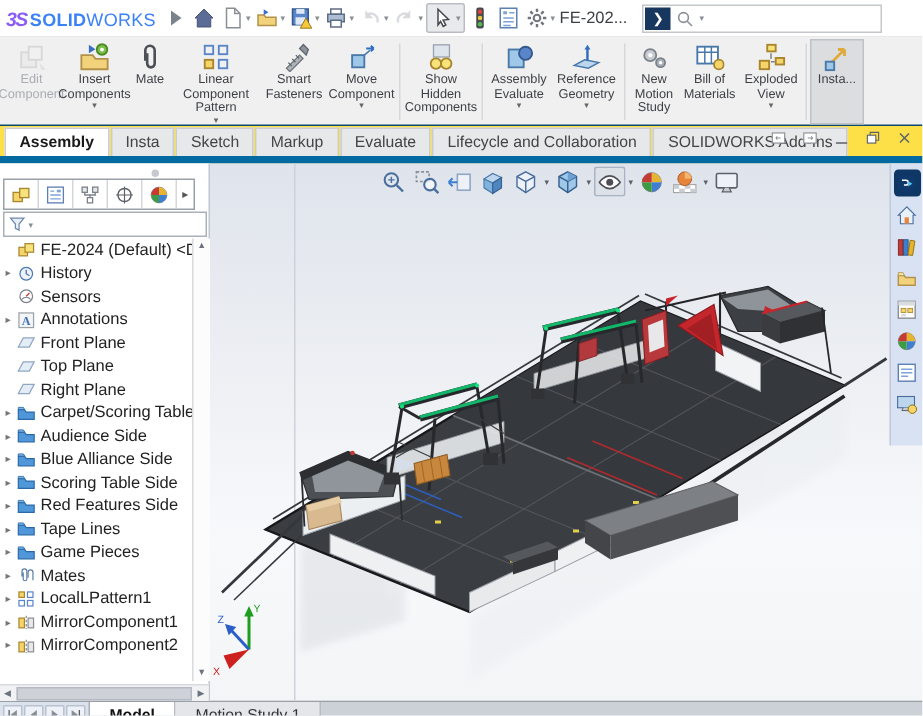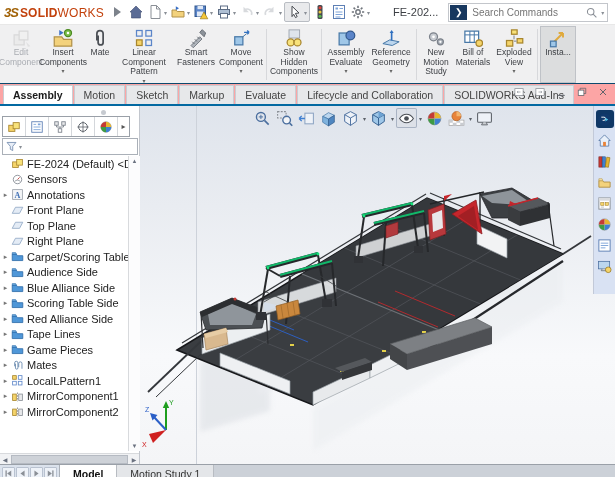--- a/index.html
+++ b/index.html
@@ -2,44 +2,44 @@
 <html><head>
 <meta charset="utf-8">
 <style>
   html,body{margin:0;padding:0}
   body{width:615px;height:477px;overflow:hidden;position:relative;
        font-family:"Liberation Sans",sans-serif;font-size:11px;color:#333;background:#fff;}
   svg{display:block}
   
   .titlebar{height:24px;background:#fff;display:flex;align-items:center;padding:0 4px;gap:2px;border-bottom:1px solid #e8e8e8}
   .logo{display:flex;align-items:baseline;gap:2px;margin-right:2px;white-space:nowrap}
-  .logo .mark{color:#a16207;font-weight:bold;font-style:italic;font-size:13px;letter-spacing:-1px}
-  .logo .word{font-size:12px;color:#c2410c;letter-spacing:.2px}
+  .logo .mark{color:#8b5cf6;font-weight:bold;font-style:italic;font-size:13px;letter-spacing:-1px}
+  .logo .word{font-size:12px;color:#3b82f6;letter-spacing:.2px}
   .logo .word b{font-weight:bold}
   .qa{display:flex;align-items:center;gap:1px}
   .qabtn{display:flex;align-items:center;padding:1px;border-radius:2px}
   .qabtn.boxed{border:1px solid #b9bdc3;background:#e9eaec;padding:1px 2px}
   .qabtn .dd{font-size:6px;color:#8a8f96;margin-left:1px}
   .qabtn.disabled svg{opacity:.55}
-  .doctitle{margin-left:20px;font-size:11px;color:#3c3f44;white-space:nowrap}
+  .doctitle{margin-left:0;font-size:11px;color:#3c3f44;white-space:nowrap}
   .search{margin-left:8px;flex:0 0 auto;width:158px;height:17px;border:1px solid #c3c6cb;background:#fff;display:flex;align-items:center}
   .search .slogo{width:17px;height:15px;background:#17375e;color:#fff;display:flex;align-items:center;justify-content:center;font-size:9px;margin:0 3px 0 1px}
   .search input{flex:1;border:none;outline:none;font-size:10px;color:#888;min-width:0;font-family:"Liberation Sans",sans-serif}
   .search .dd{font-size:6px;color:#8a8f96;margin:0 3px}
   
   .ribbon{height:57px;background:#f0f0f1;border-bottom:1px solid #0c4a6e;display:flex;align-items:stretch;padding:1px 0 0 2px;overflow:hidden}
   .rbtn{display:flex;flex-direction:column;align-items:center;padding:2px 0 0;text-align:center;
         font-size:8.5px;line-height:1.12;color:#3c3f44;flex:0 0 auto}
   .rbtn .lbl{white-space:normal}
   .rbtn .dd{font-size:6px;color:#666;margin-top:1px}
   .rbtn.disabled{color:#a9acb2}.rbtn.disabled svg{opacity:.4;filter:grayscale(1)}
   .rbtn.active{background:#dcddde;box-shadow:inset 0 0 0 1px #bfc2c7}
   .rsep{width:1px;background:#d7d8db;margin:3px 2px;flex:0 0 auto}
   
-  .tabrow{height:20px;background:#fca5a5;border-bottom:2px solid #0369a1;display:flex;align-items:flex-end;padding-left:3px;position:relative}
+  .tabrow{height:20px;background:#fde047;border-bottom:5px solid #0369a1;display:flex;align-items:flex-end;padding-left:3px;position:relative}
   .ctab{padding:3px 9px 3px;font-size:10.5px;color:#444;background:#e7e8ea;border:1px solid #c9cdd3;border-bottom:none;margin-right:1px}
   .ctab.active{background:#fff;font-weight:bold;color:#1a1a1a}
   .winctrl{position:absolute;right:6px;top:2px;display:flex;gap:9px;align-items:center}
   .winctrl span{display:flex}
   
   .main{position:relative;height:358px;background:linear-gradient(180deg,#dfe4ec 0%,#e9ecf1 28%,#f8f9fb 70%,#f4f5f7 100%)}
   .vsplitline{position:absolute;left:196px;top:0;width:1px;height:100%;background:#cdd2da}
   .viewport-svg{position:absolute;left:140px;top:0}
   
   .headsup{position:absolute;left:252px;top:2px;display:flex;align-items:center;gap:1px}
@@ -170,21 +170,20 @@
           <g stroke="#71767d" stroke-width="1.6">
             <path d="M8 1.8v2.2M8 12v2.2M1.8 8H4M12 8h2.2M3.6 3.6l1.6 1.6M10.8 10.8l1.6 1.6M12.4 3.6l-1.6 1.6M5.2 10.8l-1.6 1.6"></path>
           </g>
         </svg>
         <span class="dd">▾</span>
       </div>
     </div>
   <div class="doctitle">FE-202...</div>
   <div class="search">
     <span class="slogo">❯</span>
-    <input placeholder="Search Commands" style="">
     <span id="search-mag" style="display:flex">
         <svg width="13" height="13" viewBox="0 0 16 16">
           <circle cx="7" cy="7" r="4" fill="none" stroke="#8a8f96" stroke-width="1.3"></circle>
           <path d="m10 10 4 4" stroke="#8a8f96" stroke-width="1.3"></path>
         </svg>
       </span>
     <span class="dd">▾</span>
   </div>
 </div>
 
@@ -328,21 +327,21 @@
           <rect x="2" y="10.5" width="4.5" height="4.5" fill="#9fc7e8" stroke="#4879a8"></rect>
         </svg>
       </span>
       <div class="lbl">Insta...</div>
     </div>
   </div>
 
 <div class="tabrow">
   <div id="ctabs" style="display:flex;align-items:flex-end">
       <div class="ctab active">Assembly</div>
-      <div class="ctab">Motion</div>
+      <div class="ctab">Insta</div>
       <div class="ctab">Sketch</div>
       <div class="ctab">Markup</div>
       <div class="ctab">Evaluate</div>
       <div class="ctab">Lifecycle and Collaboration</div>
       <div class="ctab">SOLIDWORKS Add-Ins</div>
     </div>
   <div id="winctrl" class="winctrl">
       <span>
         <svg width="12" height="12" viewBox="0 0 16 16">
           <rect x="2.5" y="3.5" width="11" height="9" fill="#fff" stroke="#8a8f96"></rect>
@@ -733,20 +732,30 @@
           <span class="texp"></span>
           <span class="tico">
             <svg width="13" height="13" viewBox="0 0 16 16">
               <rect x="2" y="6" width="7" height="7" fill="#f5d46a" stroke="#a8862e"></rect>
               <rect x="7" y="3" width="7" height="7" fill="#f8e27a" stroke="#a8862e"></rect>
             </svg>
           </span>
           <span class="tlabel">FE-2024 (Default) &lt;Display S</span>
         </div>
         <div class="trow">
+          <span class="texp">▸</span>
+          <span class="tico">
+            <svg width="13" height="13" viewBox="0 0 16 16">
+              <circle cx="8" cy="8" r="5.2" fill="#eef3fa" stroke="#4878b0"></circle>
+              <path d="M8 4.8V8l2.6 1.6" fill="none" stroke="#4878b0" stroke-width="1.1"></path>
+            </svg>
+          </span>
+          <span class="tlabel">History</span>
+        </div>
+        <div class="trow">
           <span class="texp"></span>
           <span class="tico">
             <svg width="13" height="13" viewBox="0 0 16 16">
               <circle cx="8" cy="8" r="5.2" fill="#fff" stroke="#7c828b"></circle>
               <path d="M8 8l2.6-2.6" stroke="#c43a35" stroke-width="1.1"></path>
               <path d="M4.5 10.5a4.4 4.4 0 0 1 7 0" fill="none" stroke="#7c828b" stroke-width=".9"></path>
             </svg>
           </span>
           <span class="tlabel">Sensors</span>
         </div>
@@ -828,21 +837,21 @@
           <span class="tlabel">Scoring Table Side</span>
         </div>
         <div class="trow">
           <span class="texp">▸</span>
           <span class="tico">
             <svg width="13" height="13" viewBox="0 0 16 16">
               <path d="M1.5 5h5L8 7h6.5v6h-13Z" fill="#4f97d8" stroke="#2b6aa8"></path>
               <path d="M1.5 5V3.2h4.2l1 1.8Z" fill="#7db8e8" stroke="#2b6aa8" stroke-width=".7"></path>
             </svg>
           </span>
-          <span class="tlabel">Red Alliance Side</span>
+          <span class="tlabel">Red Features Side</span>
         </div>
         <div class="trow">
           <span class="texp">▸</span>
           <span class="tico">
             <svg width="13" height="13" viewBox="0 0 16 16">
               <path d="M1.5 5h5L8 7h6.5v6h-13Z" fill="#4f97d8" stroke="#2b6aa8"></path>
               <path d="M1.5 5V3.2h4.2l1 1.8Z" fill="#7db8e8" stroke="#2b6aa8" stroke-width=".7"></path>
             </svg>
           </span>
           <span class="tlabel">Tape Lines</span>

